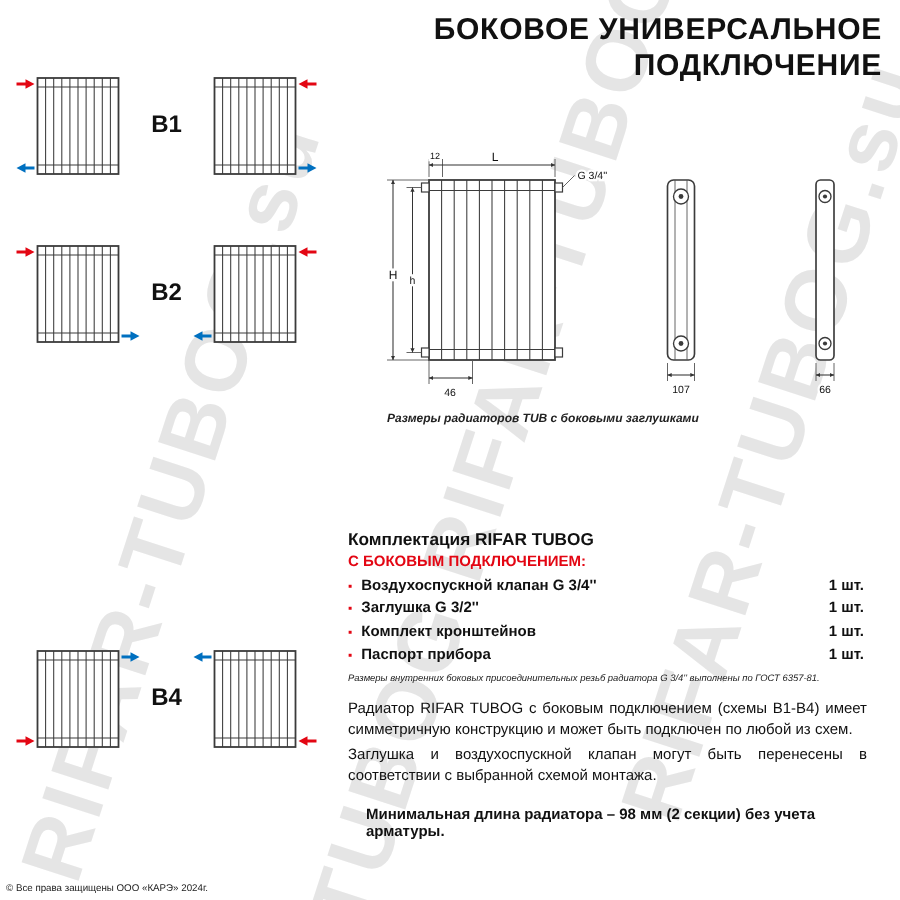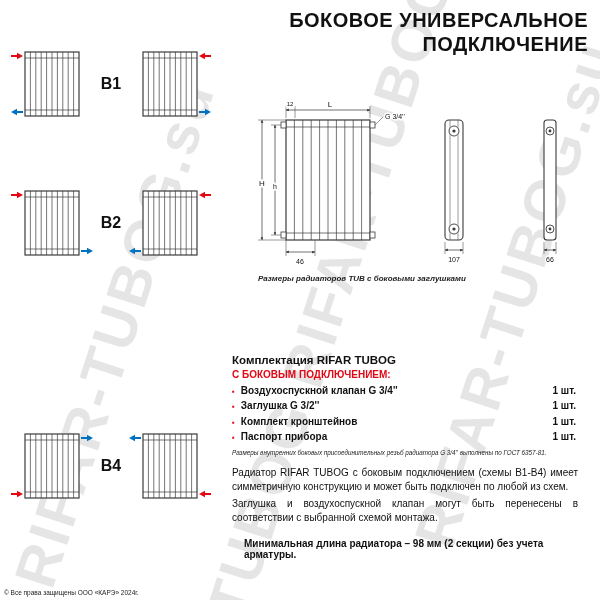--- a/index.html
+++ b/index.html
@@ -71,21 +71,21 @@
     <div class="scheme-label">В1</div>
     <svg class="rad" viewBox="0 0 84 72">
         <rect x="15" y="4" width="54" height="64" fill="#fff" stroke="#3b3b3b" stroke-width="1.2"></rect>
         <path d="M20.4 4V68M25.8 4V68M31.2 4V68M36.6 4V68M42.0 4V68M47.4 4V68M52.8 4V68M58.2 4V68M63.6 4V68M15 10H69M15 62H69" stroke="#3b3b3b" stroke-width="0.7" fill="none"></path>
         <line x1="83" y1="8" x2="75" y2="8" stroke="#e30613" stroke-width="2"></line>
         <polygon points="71,8 77,4.8 77,11.2" fill="#e30613"></polygon>
         <line x1="71" y1="64" x2="79" y2="64" stroke="#0070c0" stroke-width="2"></line>
         <polygon points="83,64 77,60.8 77,67.2" fill="#0070c0"></polygon>
       </svg>
   </div>
-  <div class="scheme-row" style="top:187px">
+  <div class="scheme-row" style="top:160px">
     <svg class="rad" viewBox="0 0 84 72">
         <rect x="15" y="4" width="54" height="64" fill="#fff" stroke="#3b3b3b" stroke-width="1.2"></rect>
         <path d="M20.4 4V68M25.8 4V68M31.2 4V68M36.6 4V68M42.0 4V68M47.4 4V68M52.8 4V68M58.2 4V68M63.6 4V68M15 10H69M15 62H69" stroke="#3b3b3b" stroke-width="0.7" fill="none"></path>
         <line x1="1" y1="8" x2="9" y2="8" stroke="#e30613" stroke-width="2"></line>
         <polygon points="13,8 7,4.8 7,11.2" fill="#e30613"></polygon>
         <line x1="71" y1="64" x2="79" y2="64" stroke="#0070c0" stroke-width="2"></line>
         <polygon points="83,64 77,60.8 77,67.2" fill="#0070c0"></polygon>
       </svg>
     <div class="scheme-label">В2</div>
     <svg class="rad" viewBox="0 0 84 72">

